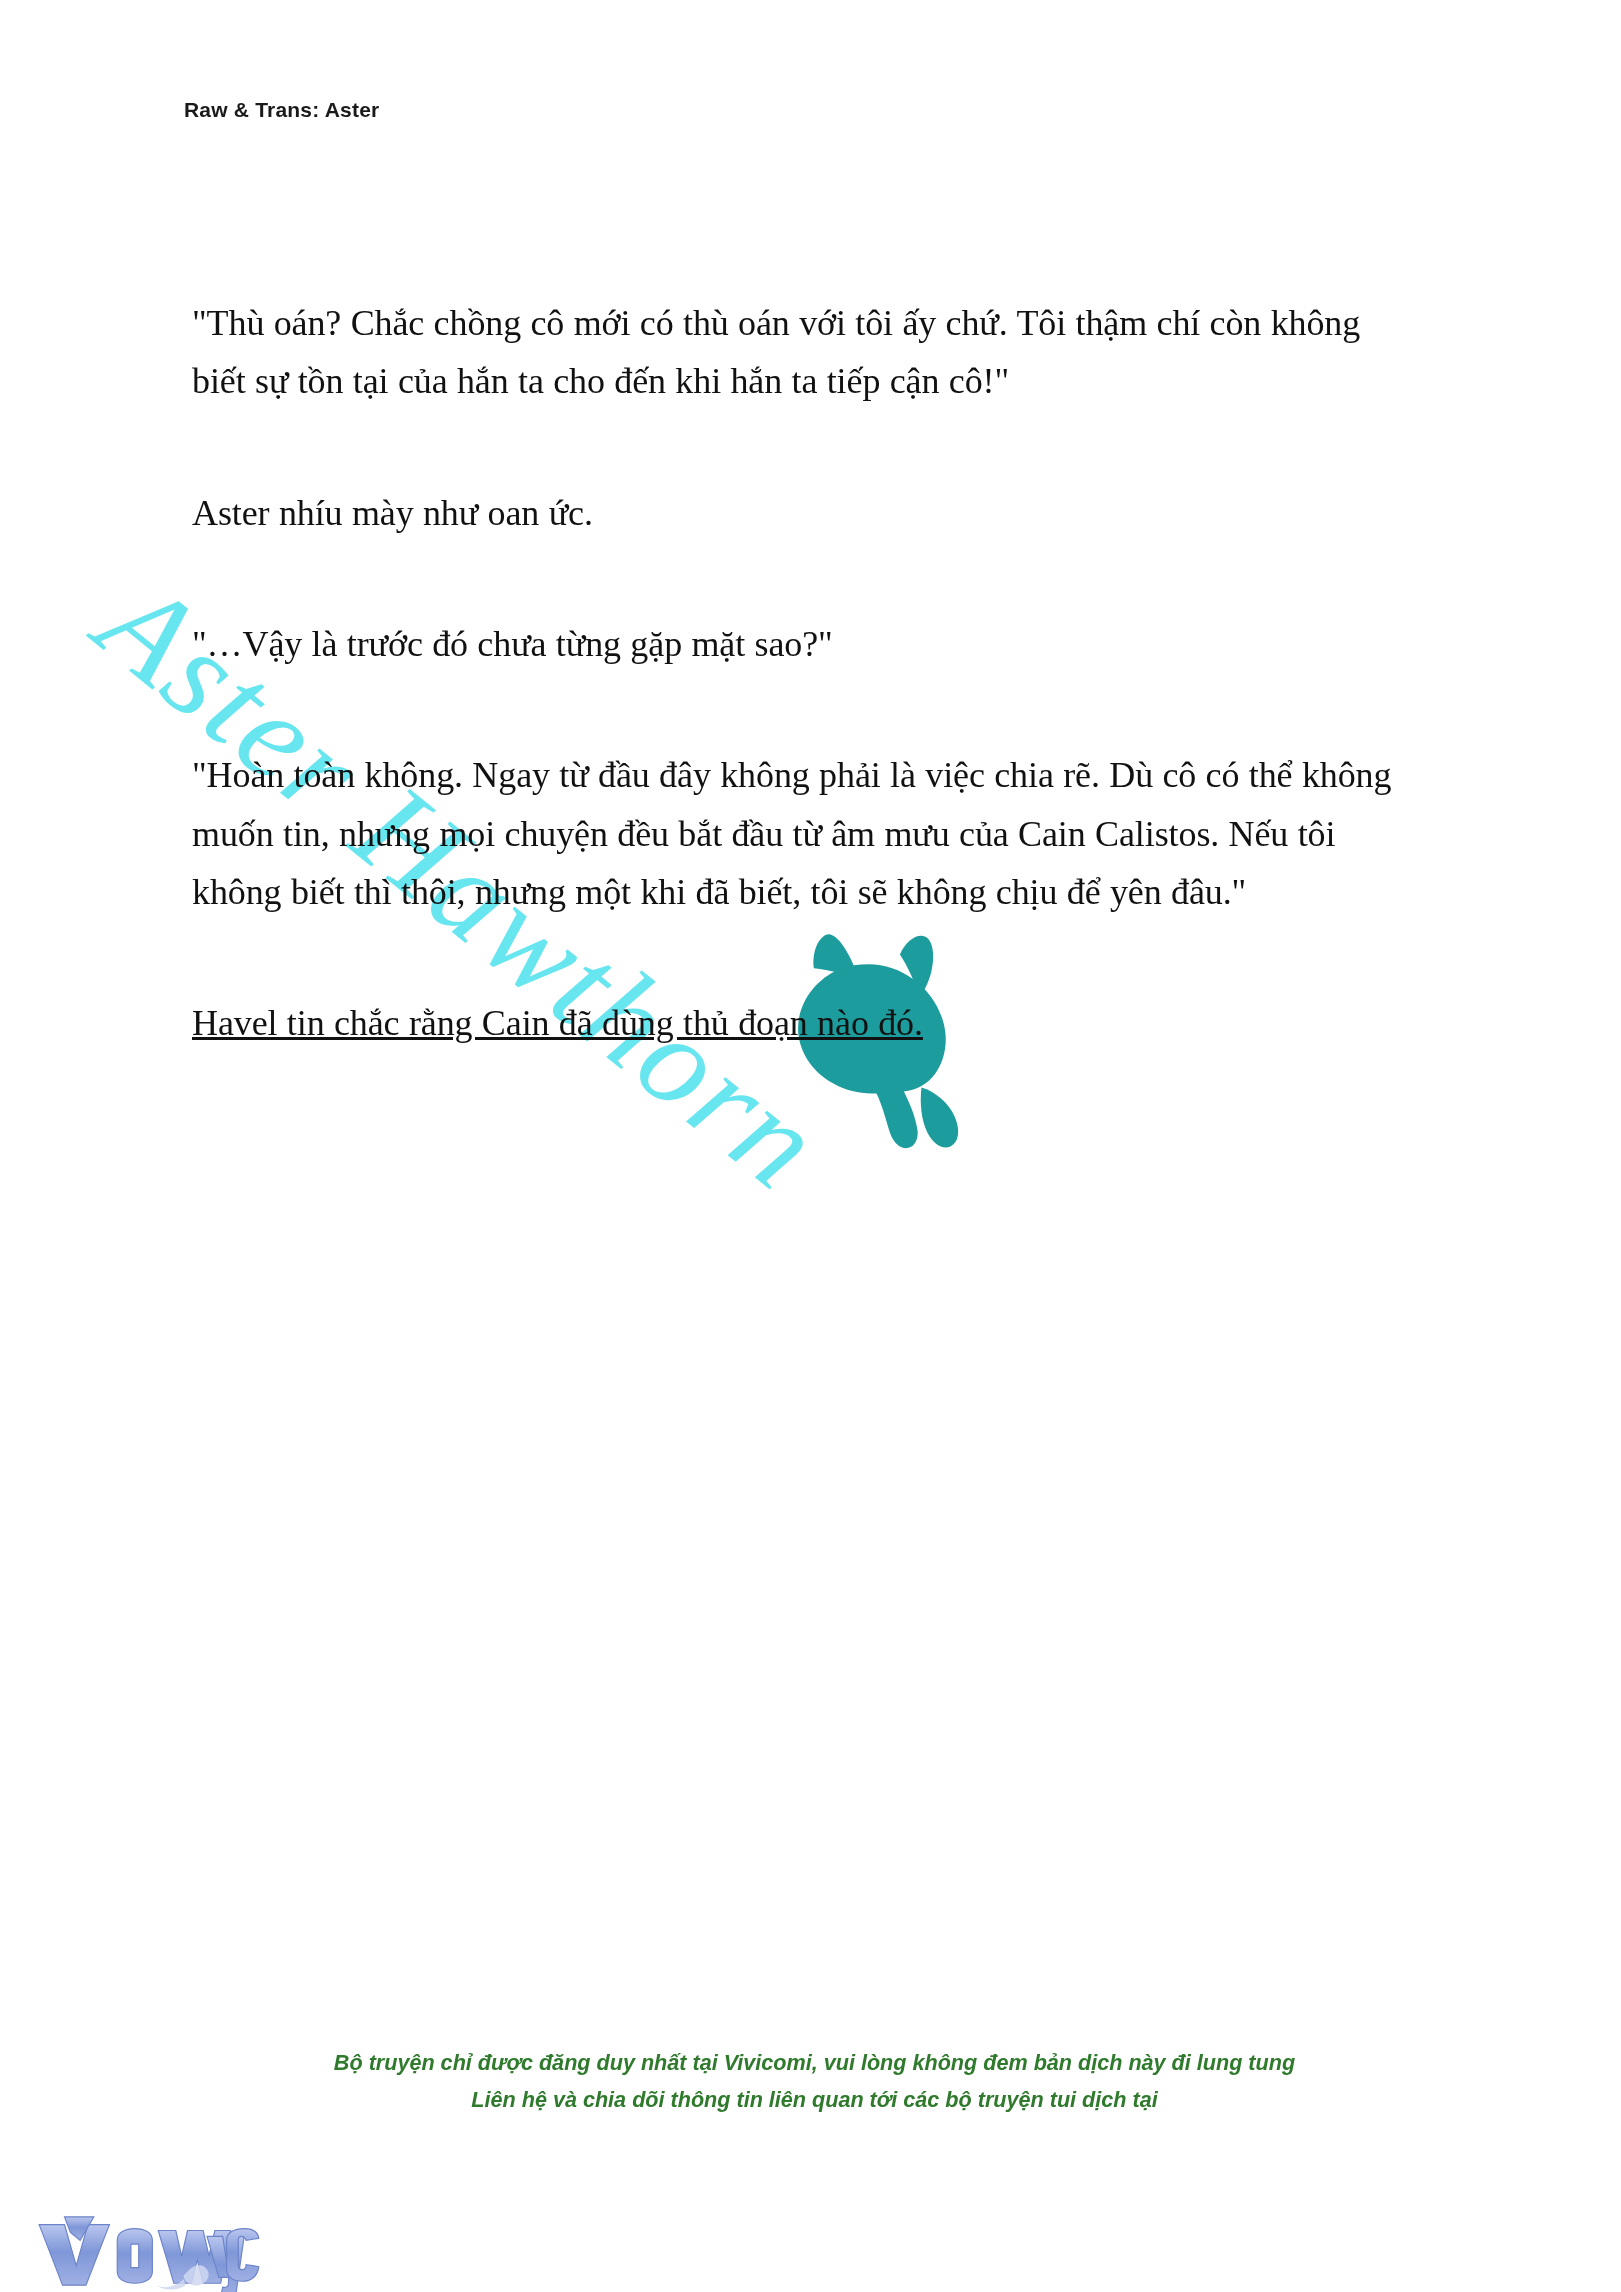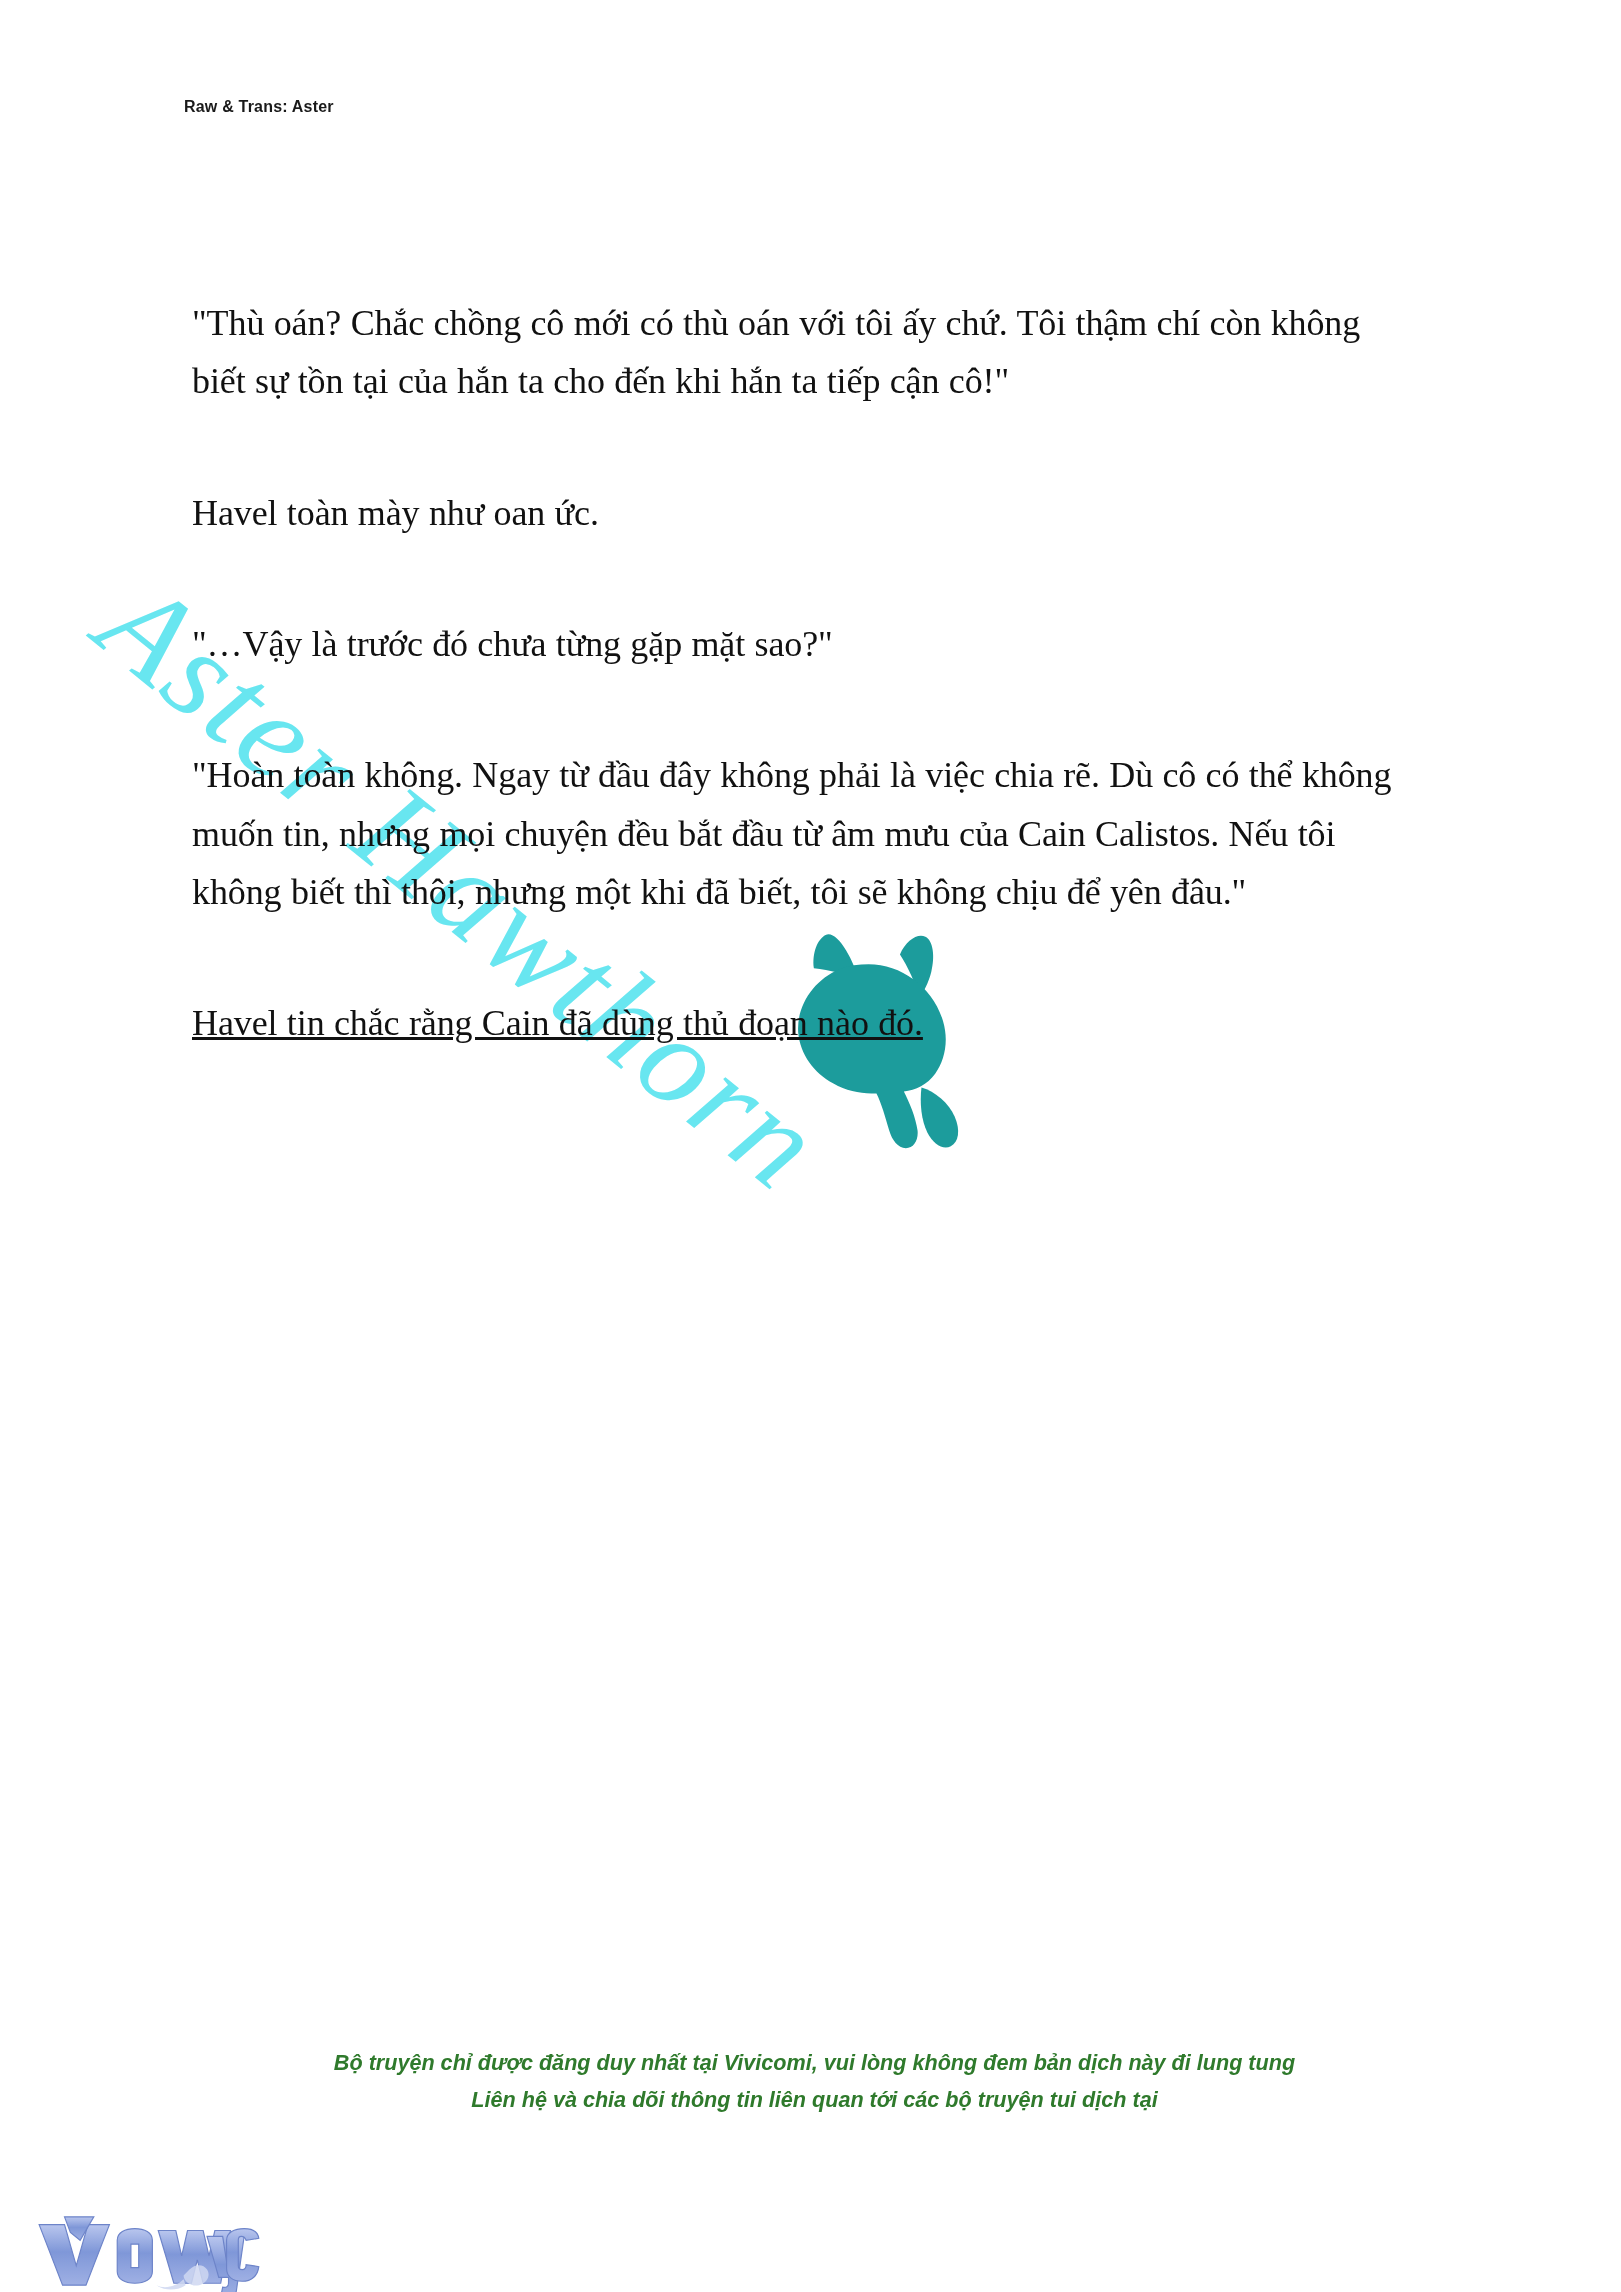--- a/index.html
+++ b/index.html
@@ -20,21 +20,21 @@
     inset: 0;
     background: #ffffff;
   }
 
   
   .page-header {
     position: absolute;
     left: 184px;
     top: 98px;
     font-family: "Liberation Sans", "DejaVu Sans", sans-serif;
-    font-size: 16px;
+    font-size: 21px;
     font-weight: 600;
     color: #1a1a1a;
     letter-spacing: 0.2px;
     white-space: nowrap;
   }
 
   
   .body-column {
     position: absolute;
     left: 192px;
@@ -132,21 +132,21 @@
         <path d="M62 38 C60 22 66 8 74 4 C80 1 88 8 95 20 C101 30 105 40 107 48 C96 44 78 40 62 38 Z"></path>
         <path d="M150 24 C156 10 168 2 176 6 C184 10 186 26 182 42 C179 54 174 62 170 68 C166 54 158 36 150 24 Z"></path>
         <path d="M118 34 C152 34 184 58 194 92 C200 112 196 132 186 146 C178 157 166 163 154 164 C160 176 166 190 168 204 C169 214 164 222 156 222 C148 222 142 214 139 204 C135 190 131 176 126 166 C112 167 96 164 82 156 C62 145 48 126 46 104 C44 76 62 50 88 39 C98 35 108 34 118 34 Z"></path>
         <path d="M172 160 C186 164 200 176 206 190 C212 204 210 216 202 220 C194 224 184 218 178 206 C172 194 170 176 172 160 Z"></path>
       </g>
     </svg>
   </div>
 
   <div class="body-column">
     <p class="para">"Thù oán? Chắc chồng cô mới có thù oán với tôi ấy chứ. Tôi thậm chí còn không biết sự tồn tại của hắn ta cho đến khi hắn ta tiếp cận cô!"</p>
-    <p class="para">Havel toàn mày như oan ức.</p>
+    <p class="para">Aster nhíu mày như oan ức.</p>
     <p class="para">"…Vậy là trước đó chưa từng gặp mặt sao?"</p>
     <p class="para">"Hoàn toàn không. Ngay từ đầu đây không phải là việc chia rẽ. Dù cô có thể không muốn tin, nhưng mọi chuyện đều bắt đầu từ âm mưu của Cain Calistos. Nếu tôi không biết thì thôi, nhưng một khi đã biết, tôi sẽ không chịu để yên đâu."</p>
     <p class="para">Havel tin chắc rằng Cain đã dùng thủ đoạn nào đó.</p>
   </div>
 
   <div class="page-footer">
     <div class="footer-line">Bộ truyện chỉ được đăng duy nhất tại Vivicomi, vui lòng không đem bản dịch này đi lung tung</div>
     <div class="footer-line">Liên hệ và chia dõi thông tin liên quan tới các bộ truyện tui dịch tại</div>
   </div>
 

